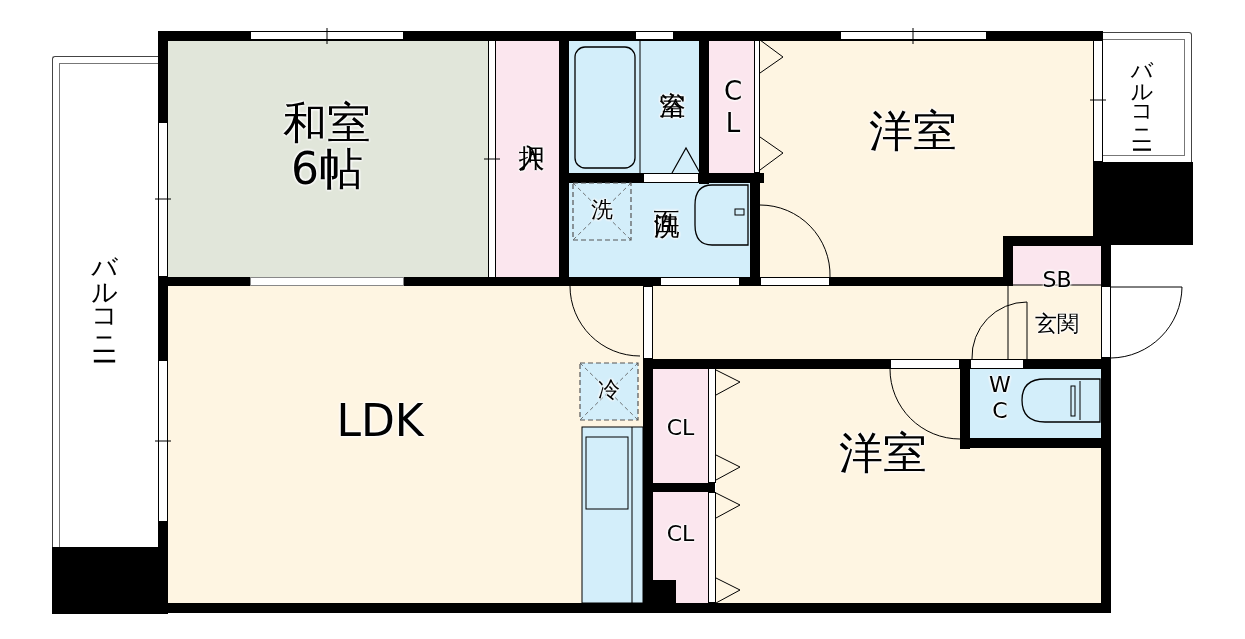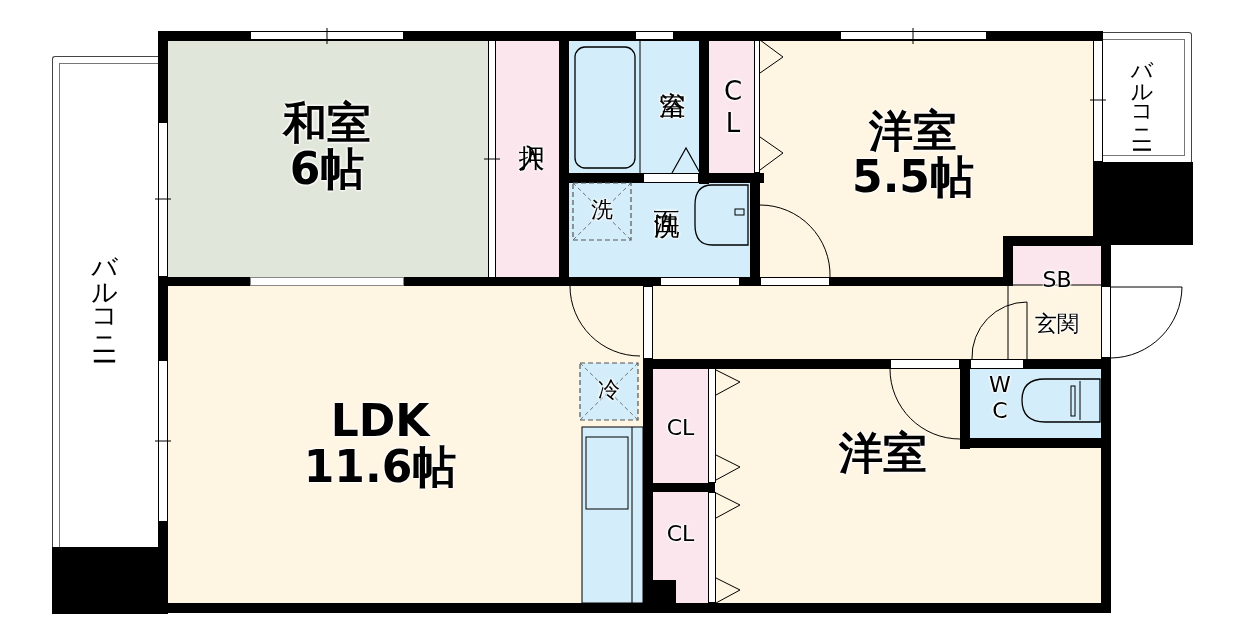--- a/index.html
+++ b/index.html
@@ -4,21 +4,21 @@
 <style>
   html, body { margin:0; padding:0; background:#ffffff; }
   body { width:1245px; height:639px; position:relative; overflow:hidden;
          font-family:"DejaVu Sans","Liberation Sans",sans-serif; }
   .abs { position:absolute; box-sizing:border-box; }
   .wall { position:absolute; background:#000; }
   .room { position:absolute; }
   .win { position:absolute; background:#fff; border:1px solid #000; box-sizing:border-box; }
   .label { position:absolute; color:#000; text-align:center; line-height:1.05;
            text-shadow: 0 0 3px #fff, 0 0 3px #fff, 0 0 3px #fff, 0 0 3px #fff; white-space:nowrap; }
-  .big { font-size:44px;font-weight:bold; }
+  .big { font-size:44px; }
   .mid { font-size:26px; }
   .sm  { font-size:22px; }
   .vtext { writing-mode:vertical-rl; text-orientation:upright; letter-spacing:-2px; }
   svg { position:absolute; overflow:visible; }
 </style>
 </head>
 <body>
 
 <div class="abs" style="left:52px;top:56px;width:108px;height:494px;border:1px solid #444;border-right:none;border-radius:3px 0 0 0;background:#fff;"></div>
 <div class="abs" style="left:59px;top:63px;width:101px;height:487px;border:1px solid #777;border-right:none;"></div>
@@ -153,29 +153,27 @@
 
 <div class="label big" style="left:252px;top:100px;width:150px;">
   <div>和室</div>
   <div>6帖</div>
 </div>
 <div class="label mid vtext" style="left:511px;top:125px;width:34px;">押入</div>
 <div class="label mid vtext" style="left:652px;top:72px;width:34px;">浴室</div>
 <div class="label mid vtext" style="left:716px;top:76px;width:30px;letter-spacing:2px;">CL</div>
 <div class="label big" style="left:838px;top:108px;width:150px;">
   <div>洋室</div>
-  <div>5.5帖</div>
 </div>
 <div class="label sm" style="left:582px;top:198px;width:40px;">洗</div>
 <div class="label mid vtext" style="left:646px;top:192px;width:34px;">洗面</div>
 <div class="label sm" style="left:1017px;top:268px;width:80px;">SB</div>
 <div class="label sm" style="left:1022px;top:312px;width:70px;">玄関</div>
 <div class="label big" style="left:290px;top:398px;width:180px;">
   <div>LDK</div>
-  <div>11.6帖</div>
 </div>
 <div class="label sm" style="left:589px;top:378px;width:40px;">冷</div>
 <div class="label sm" style="left:652px;top:416px;width:57px;">CL</div>
 <div class="label sm" style="left:652px;top:522px;width:57px;">CL</div>
 <div class="label sm" style="left:985px;top:372px;width:30px;line-height:1.2;">
   <div>W</div>
   <div>C</div>
 </div>
 <div class="label big" style="left:808px;top:430px;width:150px;">
   <div>洋室</div>

